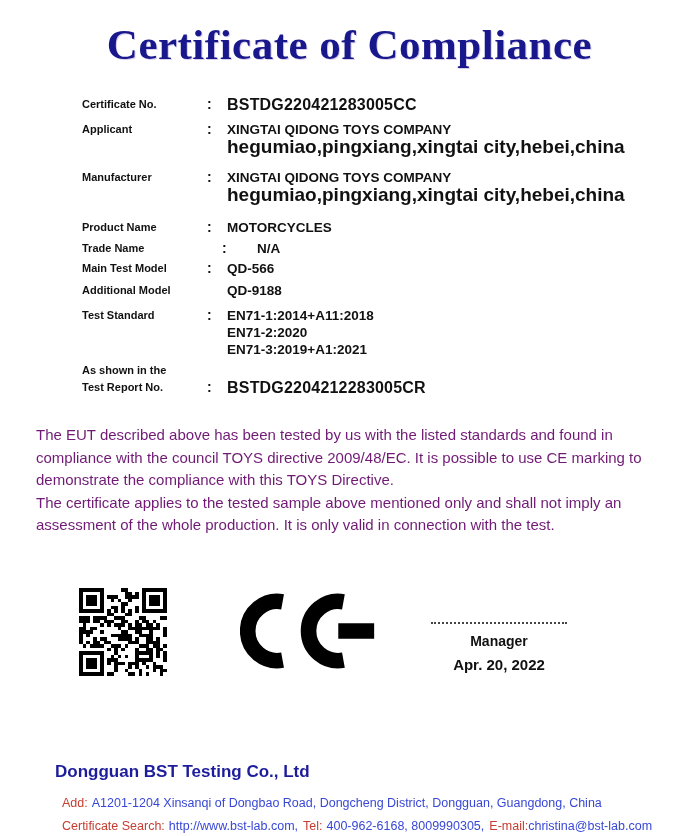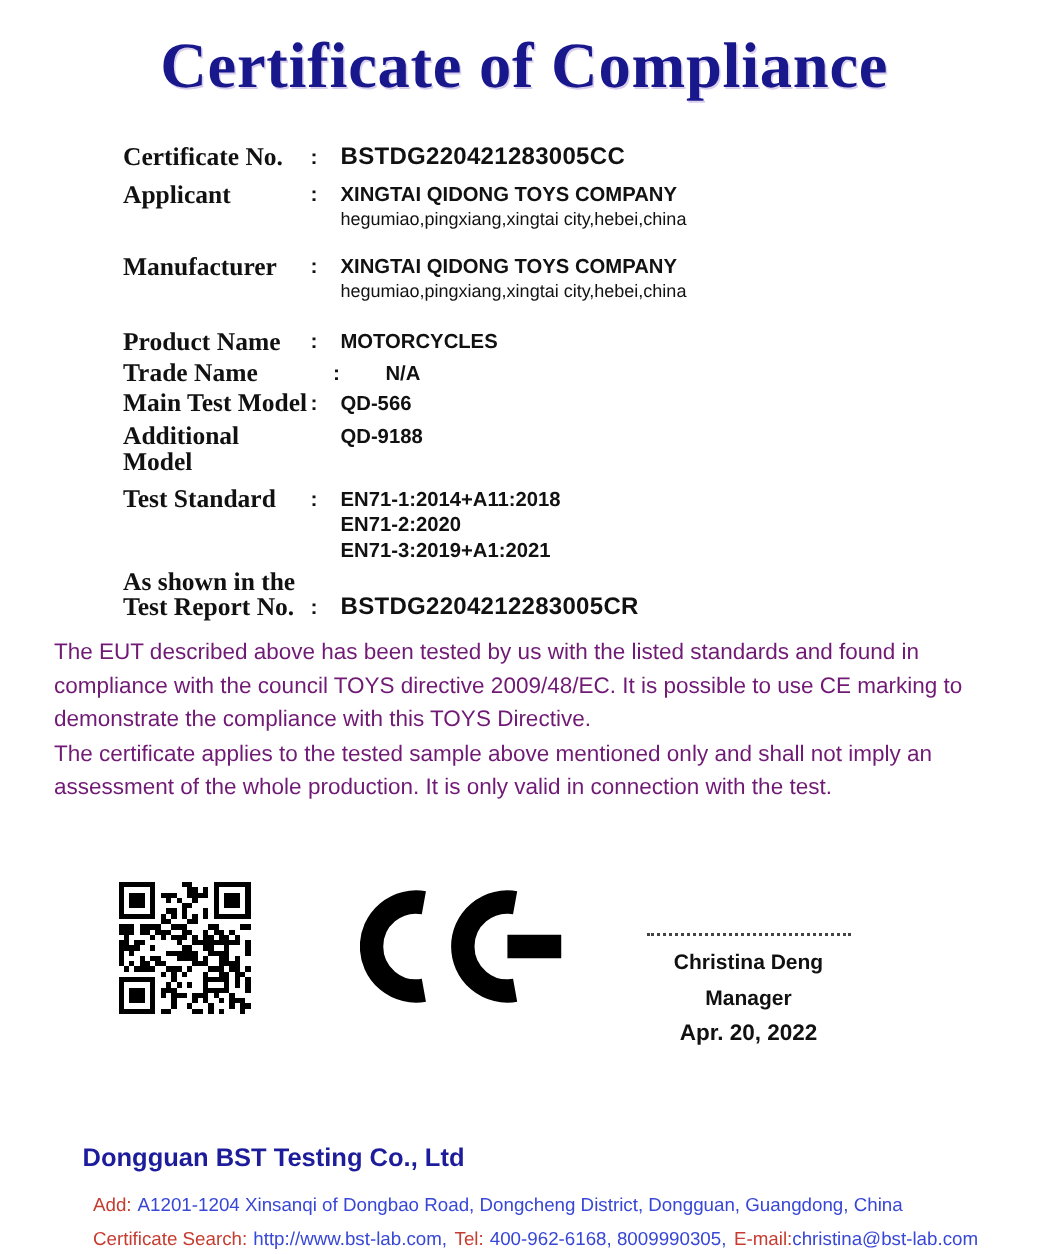--- a/index.html
+++ b/index.html
@@ -8,25 +8,25 @@
     font-family:"Liberation Sans", sans-serif;color:#111;overflow:hidden;
   }
   .title{
     position:absolute;top:20px;left:0;width:100%;text-align:center;
     font-family:"Liberation Serif", serif;font-weight:bold;font-size:43px;
     color:#18188c;letter-spacing:0.5px;
     text-shadow:1px 1px 0 rgba(130,90,200,0.30);
   }
   .fields{position:absolute;left:82px;top:96px;width:585px;}
   .frow{display:flex;align-items:flex-start;}
-  .flabel{width:125px;font-size:17px;font-weight:700;line-height:17px;flex-shrink:0;font-family:Liberation Serif, serif;}
+  .flabel{width:125px;font-size:11px;font-weight:700;line-height:17px;flex-shrink:0;}
   .fcolon{width:20px;font-size:14px;font-weight:700;line-height:17px;flex-shrink:0;}
   .fvalue{font-size:13.5px;font-weight:700;line-height:17px;}
   .fvalue.big{font-size:16px;line-height:17px;letter-spacing:0.2px;}
-  .fsub{font-weight:400;font-size:12px;line-height:17px;text-align:right;}
+  .fsub{font-weight:700;font-size:19px;line-height:17px;text-align:right;}
   .mb8{margin-bottom:8px;}  .mb14{margin-bottom:14px;} .mb16{margin-bottom:16px;}
   .mb4{margin-bottom:4px;}  .mb3{margin-bottom:3px;gap:15px;}  .mb5{margin-bottom:5px;}
   .report-row{align-items:flex-end;}
   .body-text{
     position:absolute;left:36px;top:424px;width:632px;
     font-size:15px;line-height:22.5px;color:#701a75;
   }
   .qr{position:absolute;left:77px;top:588px;width:92px;height:88px;}
   .ce{position:absolute;left:240px;top:592px;height:78px;}
   .signature{position:absolute;left:419px;top:622px;width:160px;text-align:center;}
@@ -442,21 +442,20 @@
   <svg class="ce" viewBox="0 0 178 100" height="78" xmlns="http://www.w3.org/2000/svg">
     <g fill="none" stroke="#000" stroke-width="20">
       <path d="M 54.6 12.6 A 38 38 0 1 0 54.6 87.4"></path>
       <path d="M 132.6 12.6 A 38 38 0 1 0 132.6 87.4"></path>
       <path d="M 126 50 H 172"></path>
     </g>
   </svg>
 
   <div class="signature">
     <div class="sig-line"></div>
-    <div class="sig-name">Christina Deng</div>
     <div class="sig-role">Manager</div>
     <div class="sig-date">Apr. 20, 2022</div>
   </div>
 
   <div class="footer">
     <div class="f-company">Dongguan BST Testing Co., Ltd</div>
     <div class="f-line">
       <span class="lbl-red">Add:</span><span class="val-blue tight">A1201-1204 Xinsanqi of Dongbao Road, Dongcheng District, Dongguan, Guangdong, China</span>
     </div>
     <div class="f-line">

